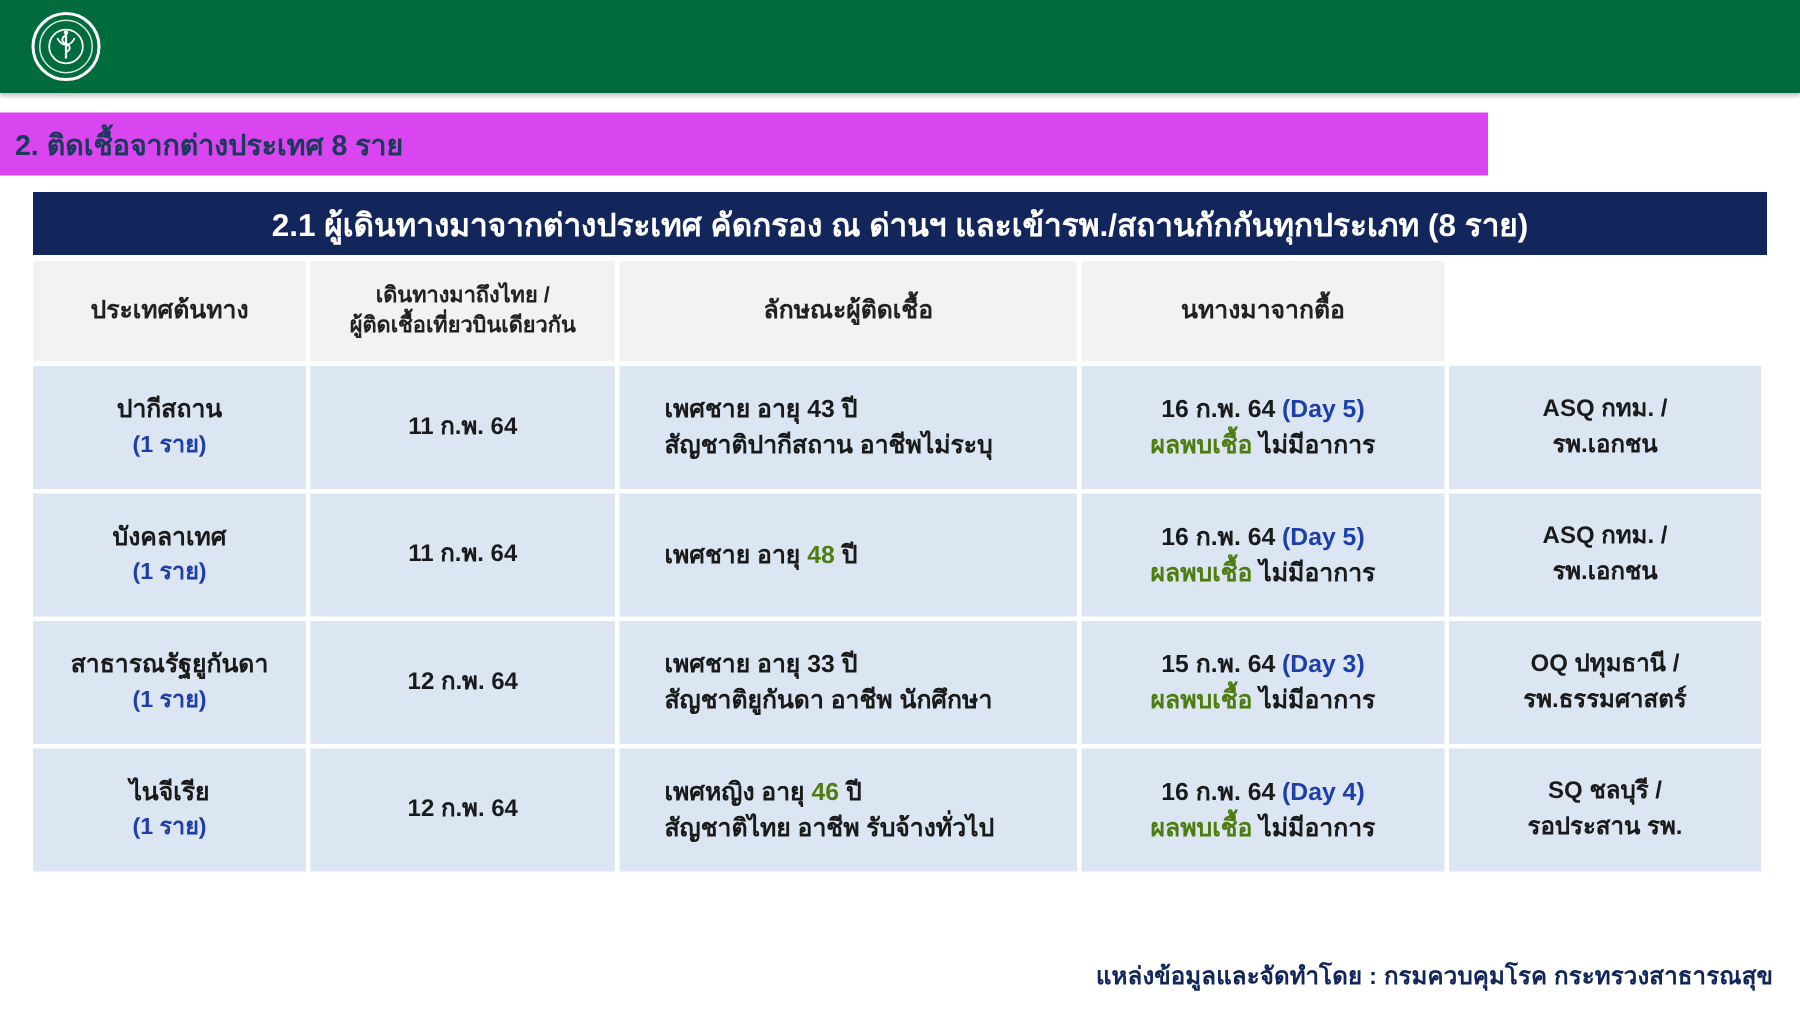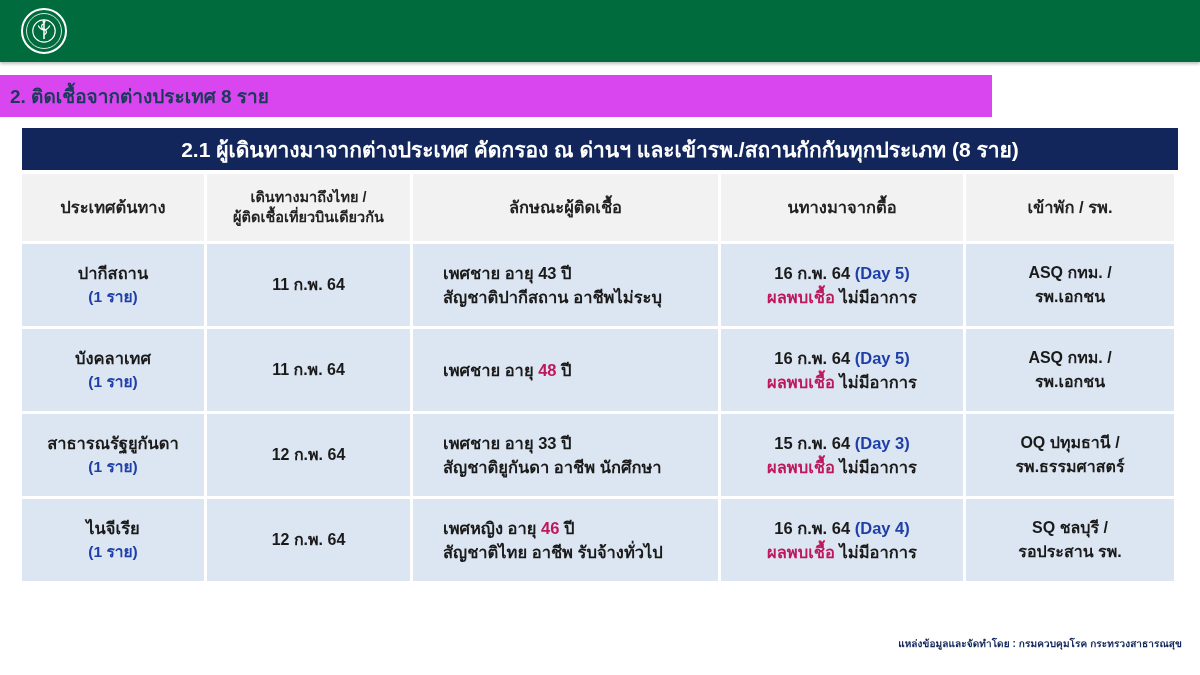--- a/index.html
+++ b/index.html
@@ -132,28 +132,28 @@
     color: #1a1a1a;
     line-height: 1.48;
   }
   .data-row .c1 .country { font-weight: bold; color: #1a1a1a; }
   .data-row .c1 .count { color: #1f3fa8; font-weight: bold; font-size: 15.5px; }
   .data-row .c2 { font-weight: bold; font-size: 16px; }
   .data-row .c3 .line { white-space: nowrap; font-weight: bold; }
   .data-row .c4 .line { white-space: nowrap; font-weight: bold; }
   .data-row .c5 .line { white-space: nowrap; font-weight: bold; font-size: 16px; }
 
-  .red { color: #be185d; }
+  .red { color: #4d7c0f; }
   .blue { color: #1f3fa8; }
 
   
   .footer {
     position: absolute;
-    right: 18px; bottom: 24px;
-    font-size: 10px;
+    right: 18px; bottom: 12px;
+    font-size: 16px;
     color: #12265c;
     font-weight: bold;
     letter-spacing: 0.1px;
   }
 </style>
 </head>
 <body>
 
 <div class="header-bar">
   <div class="logo-wrap">
@@ -180,21 +180,20 @@
 <div class="table">
 
   <div class="row header-row">
     <div class="cell c1">ประเทศต้นทาง</div>
     <div class="cell c2">
       <span>เดินทางมาถึงไทย /</span>
       <span>ผู้ติดเชื้อเที่ยวบินเดียวกัน</span>
     </div>
     <div class="cell c3">ลักษณะผู้ติดเชื้อ</div>
     <div class="cell c4">นทางมาจากตื้อ</div>
-    <div class="cell c5">เข้าพัก / รพ.</div>
   </div>
 
   <div id="rows-container">
       <div class="row data-row">
         <div class="cell c1">
           <span class="country">ปากีสถาน</span>
           <span class="count">(1 ราย)</span>
         </div>
         <div class="cell c2">
           <span>11 ก.พ. 64</span>

